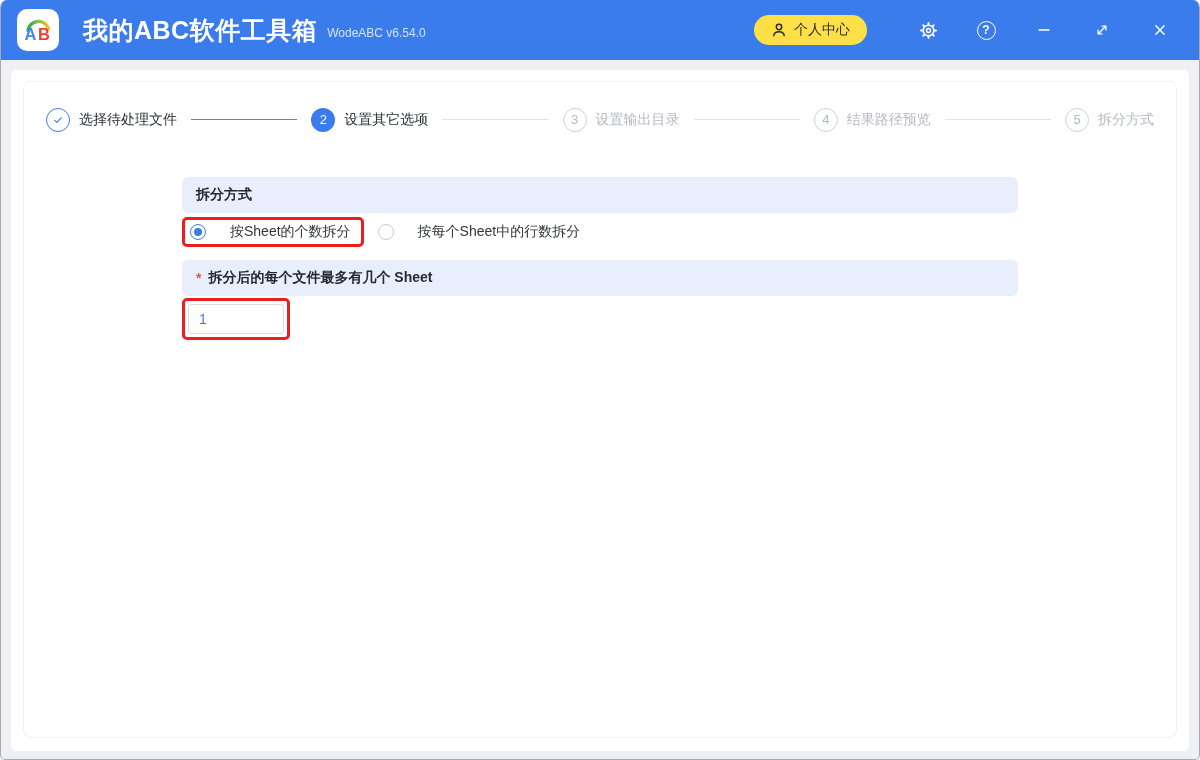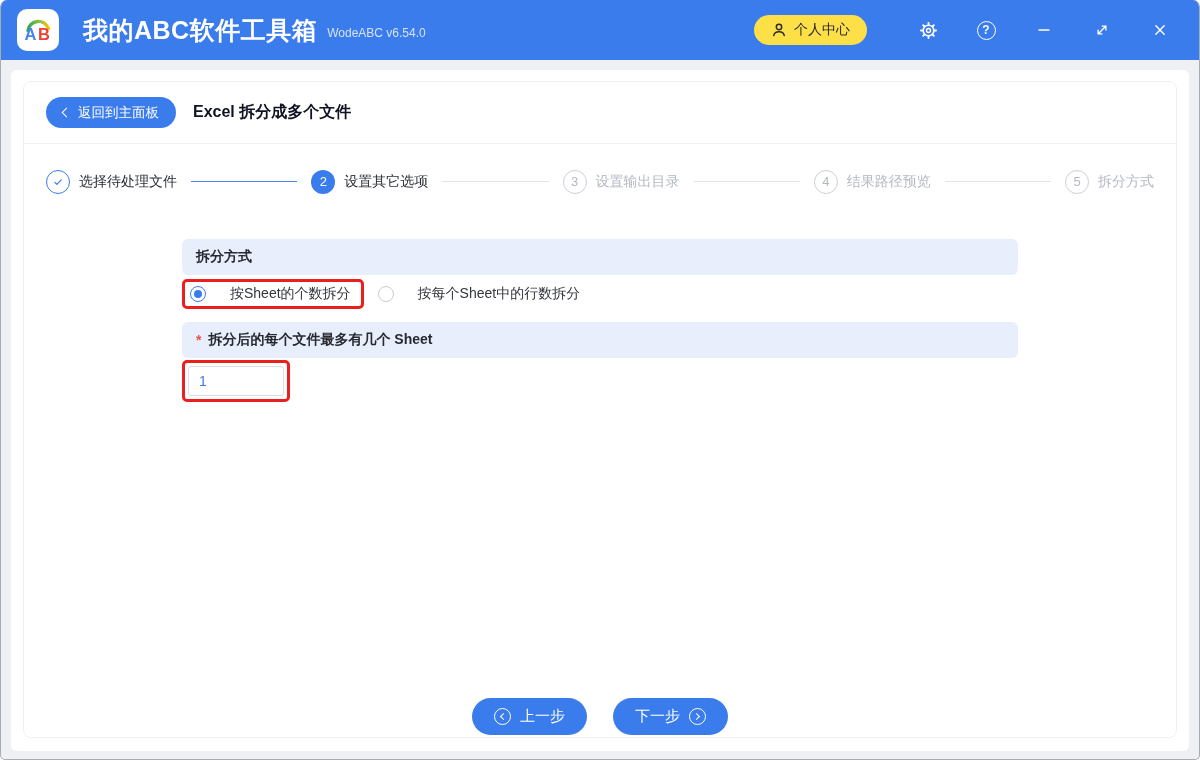--- a/index.html
+++ b/index.html
@@ -171,27 +171,20 @@
         <svg width="20" height="20" viewBox="0 0 24 24">
           <path d="M7 7 L17 17 M17 7 L7 17" stroke="#ffffff" stroke-width="1.7" stroke-linecap="round"></path>
         </svg>
       </div>
     </div>
   </div>
 
   <div class="page">
     <div class="card">
 
-      <div class="card-header">
-        <button class="back-btn">
-          <span class="chev left"></span>
-          <span>返回到主面板</span>
-        </button>
-        <span class="page-title">Excel 拆分成多个文件</span>
-      </div>
 
       <div class="steps">
         <div class="step done">
           <span class="step-circle">
             <svg width="14" height="14" viewBox="0 0 24 24">
               <path d="M6.5 12.5 l3.6 3.6 L17.5 8.5" fill="none" stroke="#3b7ced" stroke-width="2" stroke-linecap="round" stroke-linejoin="round"></path>
             </svg>
           </span>
           <span class="step-label">选择待处理文件</span>
         </div>
@@ -243,30 +236,16 @@
         </div>
 
         <div class="input-row">
           <span class="annotation-box input-box">
             <input class="num-input" type="text" value="1" style="">
           </span>
         </div>
 
       </div>
 
-      <div class="footer">
-        <button class="nav-btn">
-          <span class="btn-circ">
-            <span class="chev left"></span>
-          </span>
-          <span>上一步</span>
-        </button>
-        <button class="nav-btn">
-          <span>下一步</span>
-          <span class="btn-circ">
-            <span class="chev right"></span>
-          </span>
-        </button>
-      </div>
 
     </div>
   </div>
 </div>
 
 </body></html>

